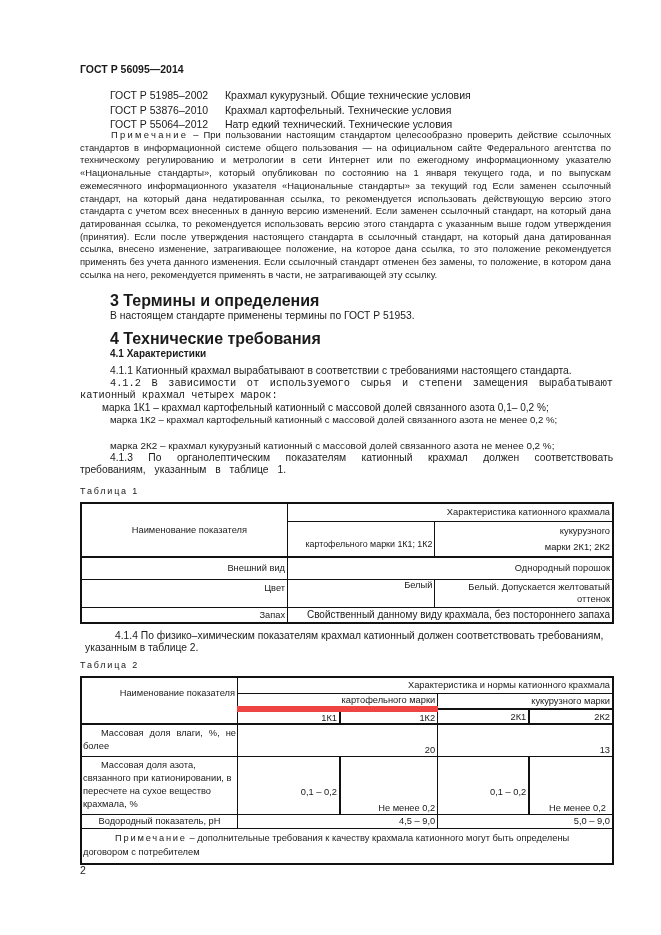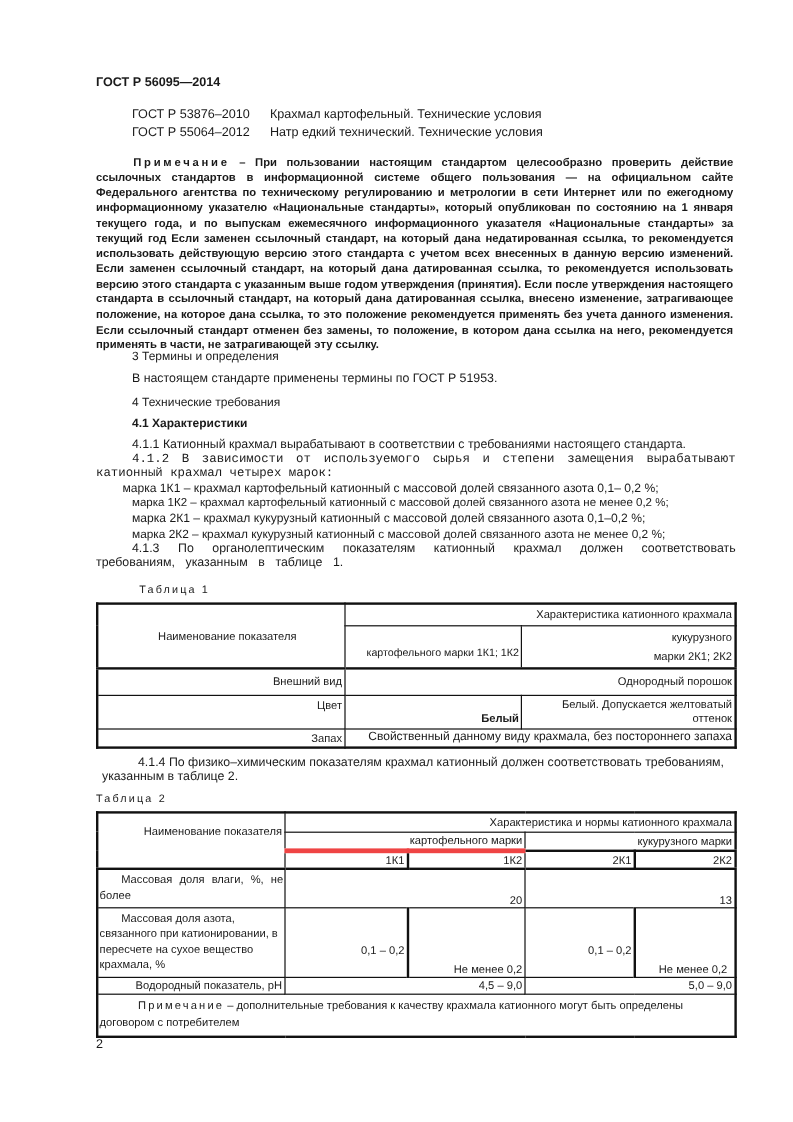--- a/index.html
+++ b/index.html
@@ -7,22 +7,22 @@
          font-family: "Liberation Sans", sans-serif; color: #1a1a1a; }
   .page { position: absolute; left: 0; top: 0; width: 661px; height: 935px; }
   .abs { position: absolute; }
   .header { left: 80px; top: 63px; font-size: 10.5px; font-weight: bold; letter-spacing: 0; }
   .refs { left: 110px; top: 88px; font-size: 10.5px; line-height: 14.5px; }
   .refs .row { white-space: nowrap; }
   .refs .code { display: inline-block; width: 112px; }
   .body-text { font-size: 9.4px; line-height: 12.7px; text-align: justify; }
   .spaced { letter-spacing: 2.3px; }
   .note { left: 80px; top: 129px; width: 531px; }
-  .indent { text-indent: 31px; font-weight: bold; }
-  .h2 { font-size: 10px; font-weight: normal; }
+  .indent { text-indent: 31px; }
+  .h2 { font-size: 16px; font-weight: bold; }
   .h3 { font-size: 10px; font-weight: bold; }
   .p { font-size: 10.3px; line-height: 12.3px; }
   .table-caption { font-size: 9px; letter-spacing: 1.8px; }
   table { border-collapse: collapse; position: absolute; }
   td { padding: 0 2px; font-size: 9.3px; text-align: right; vertical-align: middle; }
   .t1 { left: 80px; top: 502px; width: 534px; border: 2px solid #111; }
   .t1 td { border: 1px solid #111; }
   .t2 { left: 80px; top: 676px; width: 534px; border: 2px solid #111; }
   .t2 td { border: 1px solid #111; }
   .thick-b { border-bottom: 2px solid #111 !important; }
@@ -31,41 +31,41 @@
   .page-num { left: 80px; top: 864px; font-size: 10.5px; }
 </style>
 </head>
 <body>
 
 <div class="page">
 
   <div class="abs header">ГОСТ Р 56095—2014</div>
 
   <div class="abs refs">
+    <div class="row"><span class="code">ГОСТ Р 51985–2002</span> <span>Крахмал кукурузный. Общие технические условия</span></div>
     <div class="row"><span class="code">ГОСТ Р 53876–2010</span> <span>Крахмал картофельный. Технические условия</span></div>
     <div class="row"><span class="code">ГОСТ Р 55064–2012</span> <span>Натр едкий технический. Технические условия</span></div>
   </div>
 
   <div class="abs note body-text indent"><span class="spaced">Примечание</span><span> – При пользовании настоящим стандартом целесообразно проверить действие ссылочных стандартов в информационной системе общего пользования — на официальном сайте Федерального агентства по техническому регулированию и метрологии в сети Интернет или по ежегодному информационному указателю «Национальные стандарты», который опубликован по состоянию на 1 января текущего года, и по выпускам ежемесячного информационного указателя «Национальные стандарты» за текущий год Если заменен ссылочный стандарт, на который дана недатированная ссылка, то рекомендуется использовать действующую версию этого стандарта с учетом всех внесенных в данную версию изменений. Если заменен ссылочный стандарт, на который дана датированная ссылка, то рекомендуется использовать версию этого стандарта с указанным выше годом утверждения (принятия). Если после утверждения настоящего стандарта в ссылочный стандарт, на который дана датированная ссылка, внесено изменение, затрагивающее положение, на которое дана ссылка, то это положение рекомендуется применять без учета данного изменения. Если ссылочный стандарт отменен без замены, то положение, в котором дана ссылка на него, рекомендуется применять в части, не затрагивающей эту ссылку.</span></div>
 
   <div class="abs h2" style="left:110px; top:292px;">3 Термины и определения</div>
   <div class="abs p" style="left:110px; top:310px;">В настоящем стандарте применены термины по ГОСТ Р 51953.</div>
 
   <div class="abs h2" style="left:110px; top:330px;">4 Технические требования</div>
   <div class="abs h3" style="left:110px; top:348px;">4.1 Характеристики</div>
 
   <div class="abs p" style="left:80px; top:365px; width:533px; text-indent:30px;">4.1.1 Катионный крахмал вырабатывают в соответствии с требованиями настоящего стандарта.</div>
   <div class="abs p" style="left:80px; top:377px; width:533px; text-indent:30px; text-align:justify;font-family:Liberation Mono, monospace;">4.1.2 В зависимости от используемого сырья и степени замещения вырабатывают катионный крахмал четырех марок:</div>
   <div class="abs p" style="left:102px; top:402px; font-size:10.1px;">марка 1К1 – крахмал картофельный катионный с массовой долей связанного азота 0,1– 0,2 %;</div>
   <div class="abs p" style="left:110px; top:414px; font-size:9.6px;">марка 1К2 – крахмал картофельный катионный с массовой долей связанного азота не менее 0,2 %;</div>
-  <div class="abs p" style="left:110px; top:427px; font-size:10.1px;">марка 2К1 – крахмал кукурузный катионный с массовой долей связанного азота 0,1–0,2 %;</div>
   <div class="abs p" style="left:110px; top:440px; font-size:9.9px;">марка 2К2 – крахмал кукурузный катионный с массовой долей связанного азота не менее 0,2 %;</div>
   <div class="abs p" style="left:80px; top:452px; width:533px; text-indent:30px; text-align:justify; text-align-last:left; word-spacing:6px;">4.1.3 По органолептическим показателям катионный крахмал должен соответствовать требованиям, указанным в таблице 1.</div>
 
-  <div class="abs table-caption" style="left:80px; top:486px;margin-left:36px;">Таблица 1</div>
+  <div class="abs table-caption" style="left:80px; top:486px;">Таблица 1</div>
 
   <table class="t1">
     <colgroup>
         <col style="width:207px">
         <col style="width:148px">
         <col style="width:179px">
       </colgroup>
     <tbody>
         <tr style="height:18px">
       <td rowspan="2" class="thick-b" style="padding:0 40px;">Наименование показателя</td>
@@ -77,21 +77,21 @@
             <div>кукурузного</div>
             <div>марки 2К1; 2К2</div>
           </td>
     </tr>
     <tr style="height:22px">
       <td>Внешний вид</td>
       <td colspan="2">Однородный порошок</td>
     </tr>
     <tr style="height:28px">
       <td style="vertical-align:top; padding-top:3px;">Цвет</td>
-      <td style="vertical-align:top; padding-top:14px;font-weight:bold;">Белый</td>
+      <td style="vertical-align:top; padding-top:0;">Белый</td>
       <td style="line-height:12px;">Белый. Допускается желтоватый оттенок</td>
     </tr>
     <tr style="height:16px">
       <td>Запах</td>
       <td colspan="2" style="font-size:10px;">Свойственный данному виду крахмала, без постороннего запаха</td>
     </tr>
   </tbody>
     </table>
 
   <div class="abs p" style="left:85px; top:630px; width:533px; text-indent:30px;">4.1.4 По физико–химическим показателям крахмал катионный должен соответствовать требованиям, указанным в таблице 2.</div>
@@ -105,21 +105,21 @@
         <col style="width:98px">
         <col style="width:92px">
         <col style="width:84px">
       </colgroup>
     <tbody>
         <tr style="height:16px">
       <td rowspan="3" class="thick-b" style="vertical-align:top; padding-top:10px;">Наименование показателя</td>
       <td colspan="4">Характеристика и нормы  катионного крахмала</td>
     </tr>
     <tr style="height:16px">
-      <td colspan="2" style="border-bottom:4px solid #ef4444;">картофельного марки</td>
+      <td colspan="2" style="border-bottom:6px solid #ef4444;">картофельного марки</td>
       <td colspan="2" style="border-bottom:2px solid #111;">кукурузного марки</td>
     </tr>
     <tr style="height:15px">
       <td class="thick-b thick-r">1К1</td>
       <td class="thick-b">1К2</td>
       <td class="thick-b thick-r">2К1</td>
       <td class="thick-b">2К2</td>
     </tr>
     <tr style="height:32px">
       <td class="left" style="text-indent:18px; text-align:justify !important; line-height:13px; padding:0 1px;">Массовая доля влаги, %,  не более</td>
@@ -127,21 +127,21 @@
       <td colspan="2" style="vertical-align:bottom; padding-bottom:1px;margin-top:24px;">13</td>
     </tr>
     <tr style="height:58px">
       <td class="left" style="text-indent:18px; line-height:13px; padding:0 1px;">Массовая доля азота, связанного при катионировании, в пересчете на сухое вещество крахмала, %</td>
       <td class="thick-r" style="padding-top:14px;">0,1 – 0,2</td>
       <td style="vertical-align:bottom; line-height:12px;">Не менее 0,2</td>
       <td class="thick-r" style="padding-top:14px;">0,1 – 0,2</td>
       <td style="vertical-align:bottom; line-height:12px; text-align:right !important; padding-right:6px;">Не менее 0,2</td>
     </tr>
     <tr style="height:14px">
-      <td style="text-align:right; padding-right:2px;">Водородный показатель, рН</td>
+      <td style="text-align:center; padding-right:2px;">Водородный показатель, рН</td>
       <td colspan="2">4,5 – 9,0</td>
       <td colspan="2">5,0 – 9,0</td>
     </tr>
     <tr style="height:32px">
       <td colspan="5" class="left" style="text-indent:32px; line-height:14px; padding:2px 1px 4px 1px;"><span class="spaced" style="letter-spacing:1.8px;">Примечание</span><span> – дополнительные требования к качеству крахмала катионного могут быть определены договором с потребителем</span></td>
     </tr>
   </tbody>
     </table>
 
   <div class="abs page-num">2</div>

